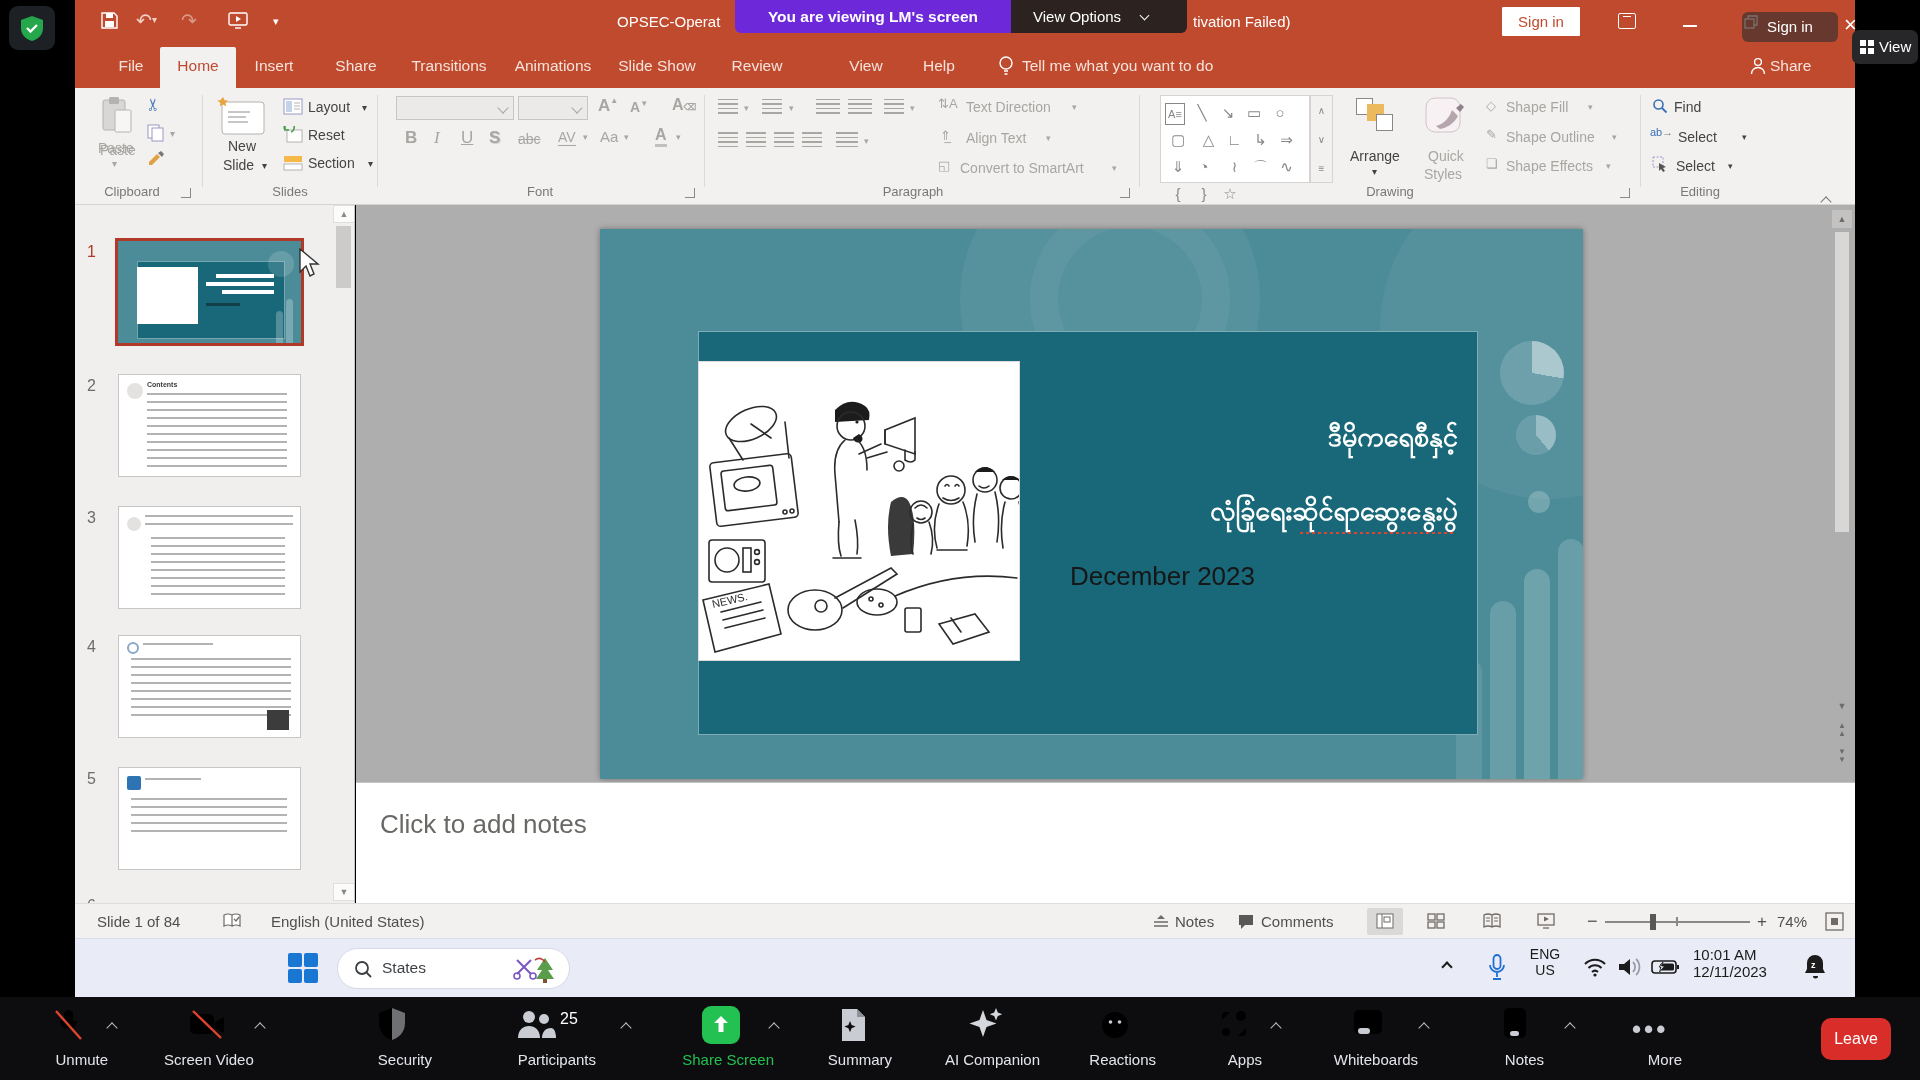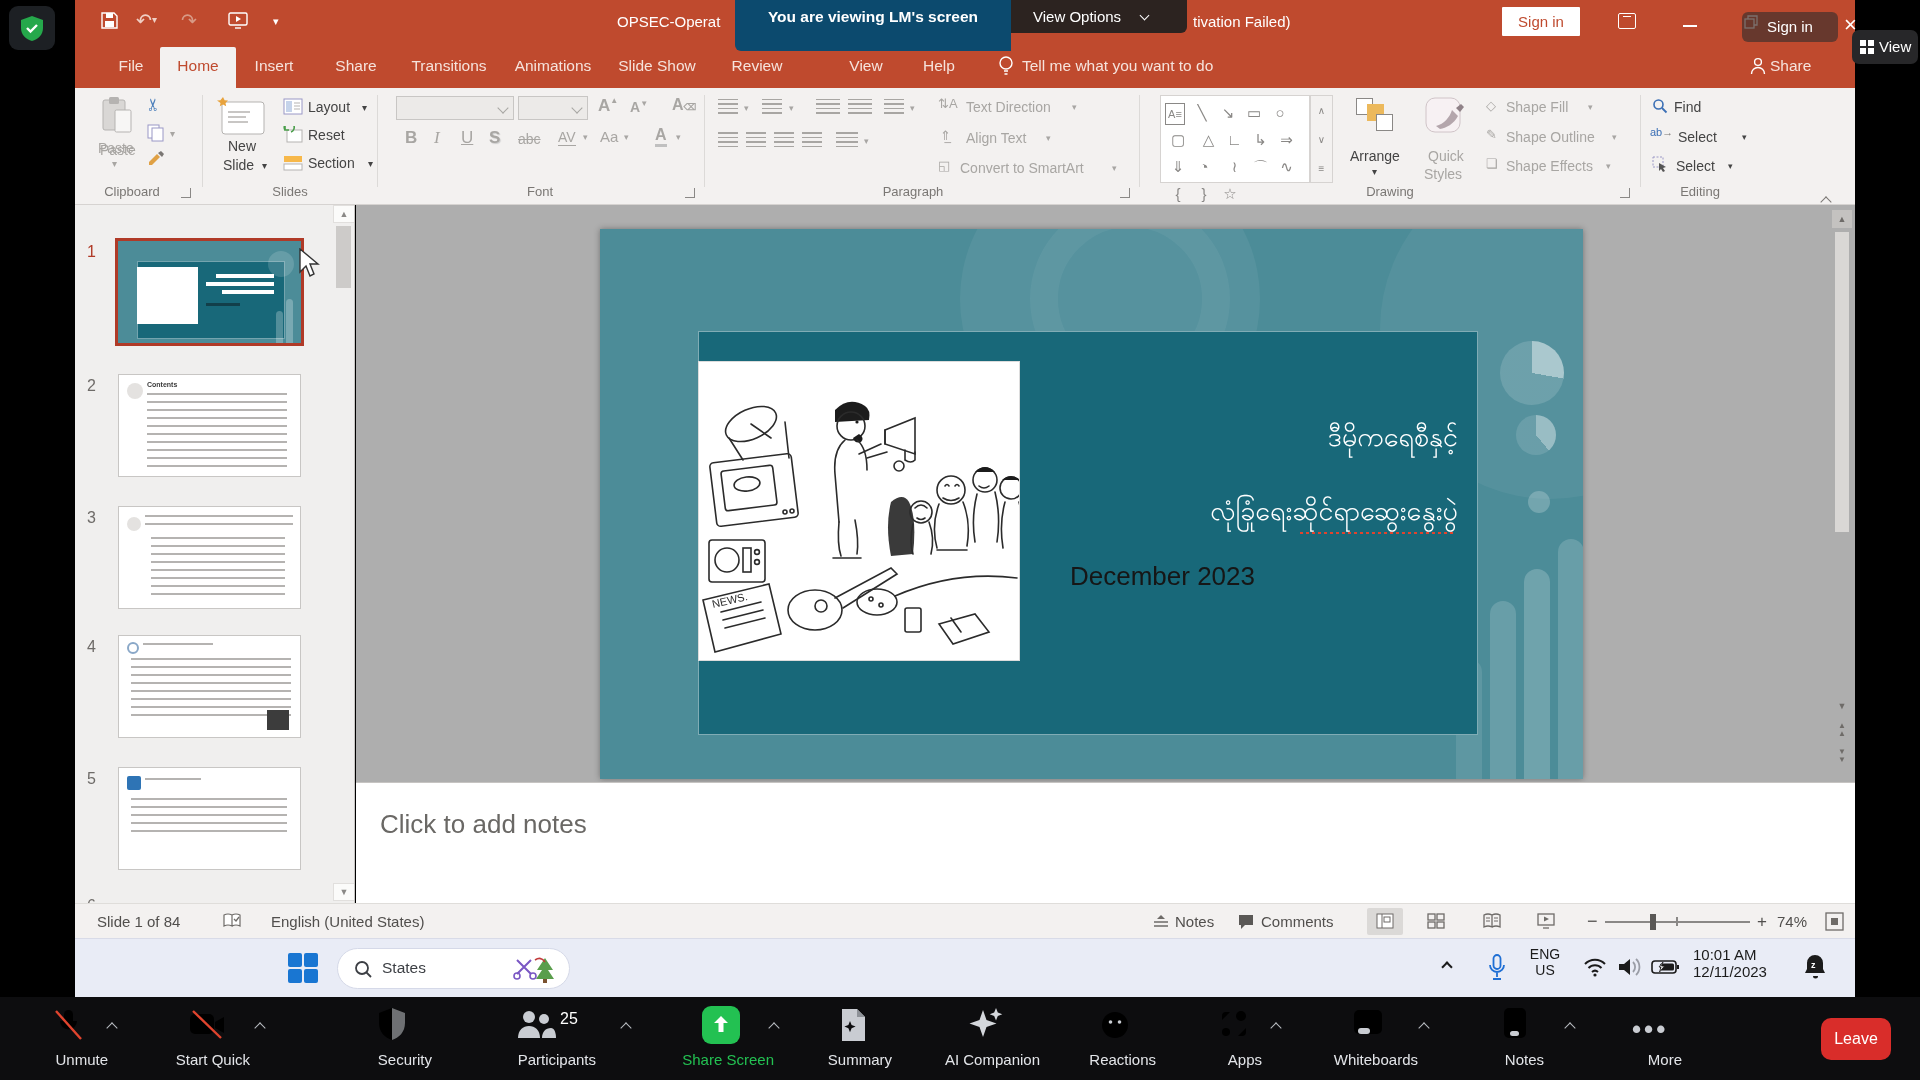--- a/index.html
+++ b/index.html
@@ -19,21 +19,21 @@
 .combo{background:#eceae8;border:1px solid #c8c6c4;position:absolute}
 .combo .cvd{position:absolute;right:6px;top:7px;color:#a8a6a3}
 .lines{background:repeating-linear-gradient(to bottom,#a8a6a3 0 1.5px,transparent 1.5px 4.5px)}
 .shape-glyph{color:#8a8886;font-size:15px;width:26px;text-align:center;display:inline-block;line-height:20px}
 .launch{width:10px;height:10px;border-right:1.5px solid #8a8886;border-bottom:1.5px solid #8a8886}
 
 .thumb{background:#fff;border:1px solid #c8c6c4;position:absolute;overflow:hidden}
 .tlines{background:repeating-linear-gradient(to bottom,#b5b3b1 0 2px,transparent 2px 8px)}
 .tnum{font-size:16px;color:#6e6b68;position:absolute}
 
-.myn{color:#fff;font-weight:normal;font-size:27px;line-height:37px;text-align:right}
+.myn{color:#fff;font-weight:bold;font-size:27px;line-height:37px;text-align:right}
 
 .sb{font-size:15px;color:#514f4d;line-height:35px;white-space:nowrap}
 
 .zlabel{position:absolute;top:1051px;font-size:15px;color:#e3e5e9;text-align:right;white-space:nowrap}
 .zchev{position:absolute;top:1018px;color:#b9bdc3}
 svg{display:block}
 </style>
 </head>
 <body>
 
@@ -508,21 +508,21 @@
     <div style="font-size:15px;color:#1b1b1b">10:01 AM</div>
     <div style="font-size:15px;color:#1b1b1b">12/11/2023</div>
   </div>
   <svg class="a" style="left:1728px;top:14px" width="24" height="28" viewBox="0 0 24 28">
       <path d="M12 2 a8 8 0 0 1 8 8 v6 l2 4 H2 l2-4 v-6 a8 8 0 0 1 8-8 z" fill="#1b1b1b"></path>
       <path d="M10 23 a2.5 2.5 0 0 0 5 0" fill="#1b1b1b"></path>
       <text x="8" y="15" font-size="9" fill="#fff" font-family="Liberation Sans" font-weight="bold">z</text>
     </svg>
 </div>
 
-<div class="a" style="left:735px;top:0;width:276px;height:51px;background:#0c4a6e;color:#fff;font-weight:bold;font-size:15.5px;text-align:center;line-height:33px;border-radius:0 0 0 6px">You are viewing LM's screen</div>
+<div class="a" style="left:735px;top:0;width:276px;height:33px;background:#6d28d9;color:#fff;font-weight:bold;font-size:15.5px;text-align:center;line-height:33px;border-radius:0 0 0 6px">You are viewing LM's screen</div>
 <div class="a" style="left:1011px;top:0;width:176px;height:33px;background:rgba(32,32,32,.92);color:#fff;font-size:15px;line-height:33px;border-radius:0 0 6px 0">
   <span style="margin-left:22px">View Options</span>
   <span class="cvd" style="margin-left:16px;width:7px;height:7px;vertical-align:3px"></span>
 </div>
 <div class="a" style="left:1742px;top:12px;width:96px;height:30px;background:rgba(45,45,45,.6);border-radius:6px;color:#fff;font-size:15px;line-height:30px;text-align:center">
   <span>Sign in</span>
 </div>
 <div class="a" style="left:1844px;top:10px;color:#fff;font-size:22px;line-height:30px">×</div>
 <div class="a" style="left:1852px;top:30px;width:66px;height:34px;background:#272729;border-radius:7px;color:#fff;font-size:15px;line-height:34px">
   <svg style="position:absolute;left:8px;top:10px" width="14" height="14" viewBox="0 0 14 14">
@@ -543,21 +543,21 @@
   </svg>
 <span class="zchev" style="left:108px"><span class="cvu"></span></span>
 <div class="zlabel" style="left:28px;width:80px">Unmute</div>
 
 <svg class="a" style="left:188px;top:1010px" width="38" height="30" viewBox="0 0 38 30">
     <rect x="2" y="4" width="24" height="20" rx="5" class="ico"></rect>
     <path d="M27 12 l9-5 v16 l-9-5 z" class="ico"></path>
     <path d="M5 1 L33 28" stroke="#e0442e" stroke-width="2.4"></path>
   </svg>
 <span class="zchev" style="left:256px"><span class="cvu"></span></span>
-<div class="zlabel" style="left:164px;width:86px">Start Quick</div>
+<div class="zlabel" style="left:164px;width:86px">Screen Video</div>
 
 <svg class="a" style="left:378px;top:1007px" width="28" height="34" viewBox="0 0 28 34">
     <path d="M14 1 L27 6 V16 C27 25 21 31 14 33 C7 31 1 25 1 16 V6 Z" class="ico"></path>
     <path d="M14 1 V33 M14 1 L27 6 V16 C27 25 21 31 14 33 Z" fill="#c9ccd2" opacity=".55" stroke="none"></path>
   </svg>
 <div class="zlabel" style="left:352px;width:80px">Security</div>
 
 <svg class="a" style="left:516px;top:1008px" width="40" height="32" viewBox="0 0 40 32">
     <circle cx="13" cy="9" r="6" fill="#c9ccd2"></circle>
     <path d="M2 30 c0-8 5-12 11-12 s11 4 11 12 z" fill="#c9ccd2"></path>

